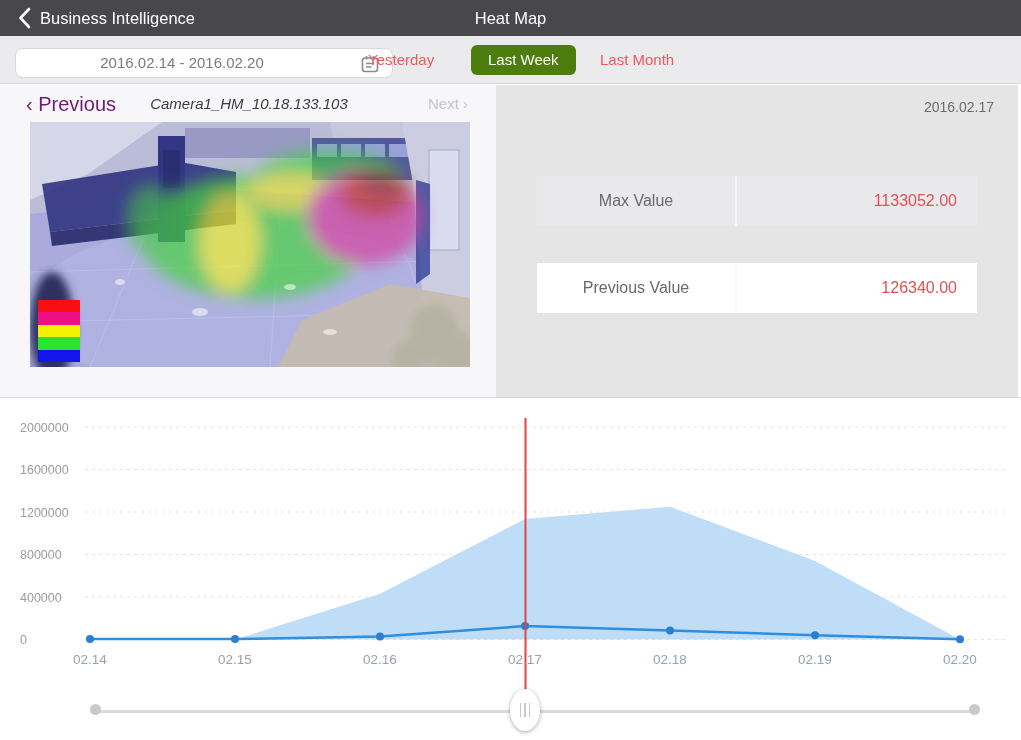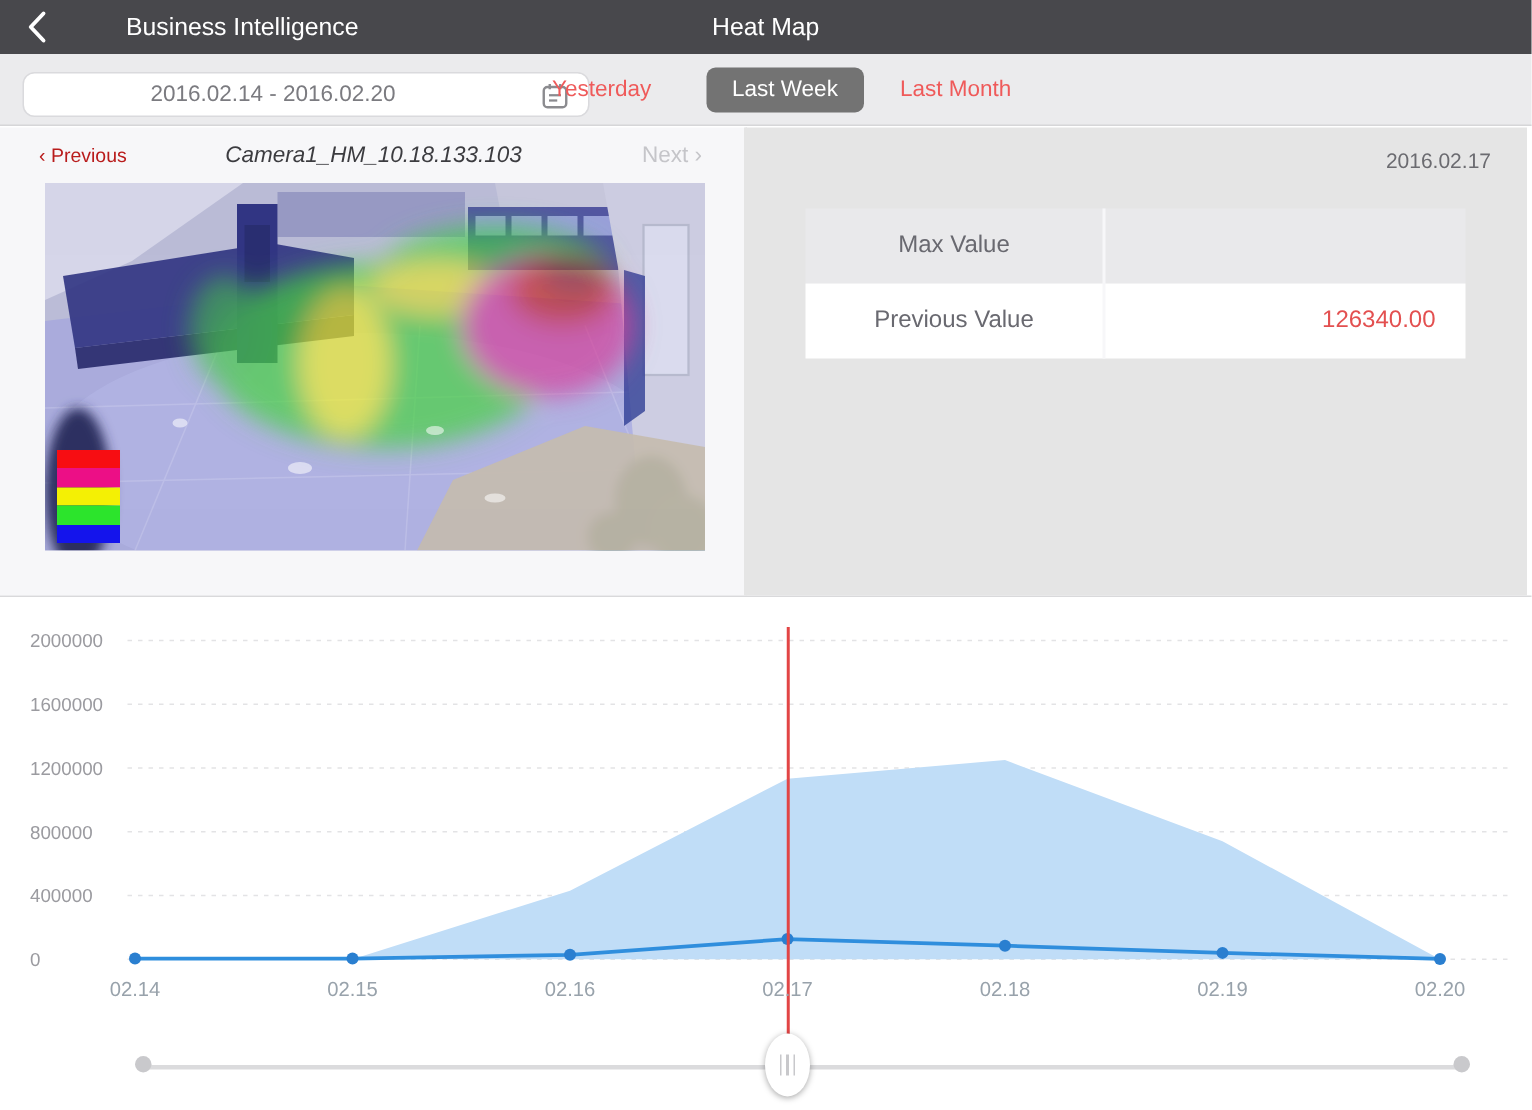--- a/index.html
+++ b/index.html
@@ -5,61 +5,61 @@
   * { margin:0; padding:0; box-sizing:border-box; }
   html,body { width:1021px; height:740px; overflow:hidden;
     font-family:"Liberation Sans","DejaVu Sans",sans-serif; background:#fff; }
 
   
   .topbar { position:absolute; left:0; top:0; width:1021px; height:36px;
     background:#48484c; color:#fff; }
   .back-btn { position:absolute; left:10px; top:5px; width:28px; height:26px;
     display:flex; align-items:center; justify-content:center; cursor:pointer; }
   .topbar-title { position:absolute; left:40px; top:0; height:36px; line-height:36px;
-    font-size:16.5px; color:#fff;margin-left:44px; }
+    font-size:16.5px; color:#fff; }
   .topbar-center { position:absolute; left:0; top:0; width:1021px; height:49px;
     line-height:36px; text-align:center; font-size:16.5px; color:#ffffff; pointer-events:none; }
 
   
   .toolbar { position:absolute; left:0; top:36px; width:1021px; height:48px;
     background:#ebebed; border-bottom:1px solid #d6d6d8; }
   .date-field { position:absolute; left:15px; top:12px; width:378px; height:30px;
     background:#fff; border:1px solid #dadadd; border-radius:8px; cursor:pointer; }
   .date-field .date-text { position:absolute; left:0; right:44px; top:0; height:28px;
     line-height:28px; text-align:center; font-size:15px; color:#7b7b80; }
   .cal-icon { position:absolute; right:12px; top:5px; }
   .preset { position:absolute; top:0; height:48px; line-height:48px;
     font-size:15px; color:#ef5a5a; cursor:pointer; }
-  .preset.pill { top:9px; height:30px; line-height:30px; background:#737373;
+  .preset.pill { top:9px; height:30px; line-height:30px; background:#4d7c0f;
     color:#fff; border-radius:6px; padding:0 17px; }
   .preset-yesterday { left:368px; }
   .preset-lastweek  { left:471px; }
   .preset-lastmonth { left:600px; }
 
   
   .content { position:absolute; left:0; top:85px; width:1021px; height:312px; }
   .cam-panel { position:absolute; left:0; top:0; width:498px; height:312px;
     background:#f7f7f9; border-right:1px solid #dcdcde; }
   .cam-nav { position:absolute; left:0; top:6px; width:498px; height:26px; }
   .nav-prev { position:absolute; left:26px; top:0; height:26px; line-height:26px;
-    font-size:13px; color:#b91c1c; cursor:default; }
+    font-size:20px; color:#701a75; cursor:default; }
   .nav-next { position:absolute; right:30px; top:0; height:26px; line-height:26px;
     font-size:15px; color:#c5c5c9; cursor:default; }
   .cam-name { position:absolute; left:0; width:498px; top:0; height:26px; line-height:26px;
     text-align:center; font-size:15px; color:#3c3c40;font-style:italic; }
   .cam-image { position:absolute; left:30px; top:37px; width:440px; height:245px;
     overflow:hidden; background:#b7b9de; }
   .heat-legend { position:absolute; left:8px; top:178px; width:42px; height:62px;
     display:flex; flex-direction:column; }
   .heat-legend div { flex:1; }
 
   .stats-panel { position:absolute; left:496px; top:0; width:522px; height:312px; background:#e5e5e5; }
   .stats-date { position:absolute; right:24px; top:14px; font-size:14px; color:#6b6b70; }
   .stats-table { position:absolute; left:41px; top:54px; width:440px; }
-  .stats-row { display:flex; height:50px; }
+  .stats-row { display:flex; height:50px;margin-top:37px; }
   .stats-row.odd { background:#e9e9eb; }
   .stats-row.even { background:#ffffff; }
   .stats-label { width:200px; border-right:2px solid #f7f7f9; display:flex;
     align-items:center; justify-content:center; font-size:16px; color:#696970; }
   .stats-value { width:238px; display:flex; align-items:center; justify-content:flex-end;
     padding-right:18px; font-size:16px; color:#e35050; }
 
   
   .chart-panel { position:absolute; left:0; top:397px; width:1021px; height:343px;
     background:#fff; border-top:1px solid #d9d9db; }
@@ -199,20 +199,21 @@
           <div style="background: rgb(20, 20, 236);"></div>
         </div>
     </div>
   </div>
 
   <div class="stats-panel">
     <div class="stats-date">2016.02.17</div>
     <div class="stats-table">
       <div class="stats-row odd">
         <div class="stats-label">Max Value</div>
+        <div class="stats-value">1133052.00</div>
       </div>
       <div class="stats-row even">
         <div class="stats-label">Previous Value</div>
         <div class="stats-value">126340.00</div>
       </div>
     </div>
   </div>
 </div>
 
 <div class="chart-panel">

